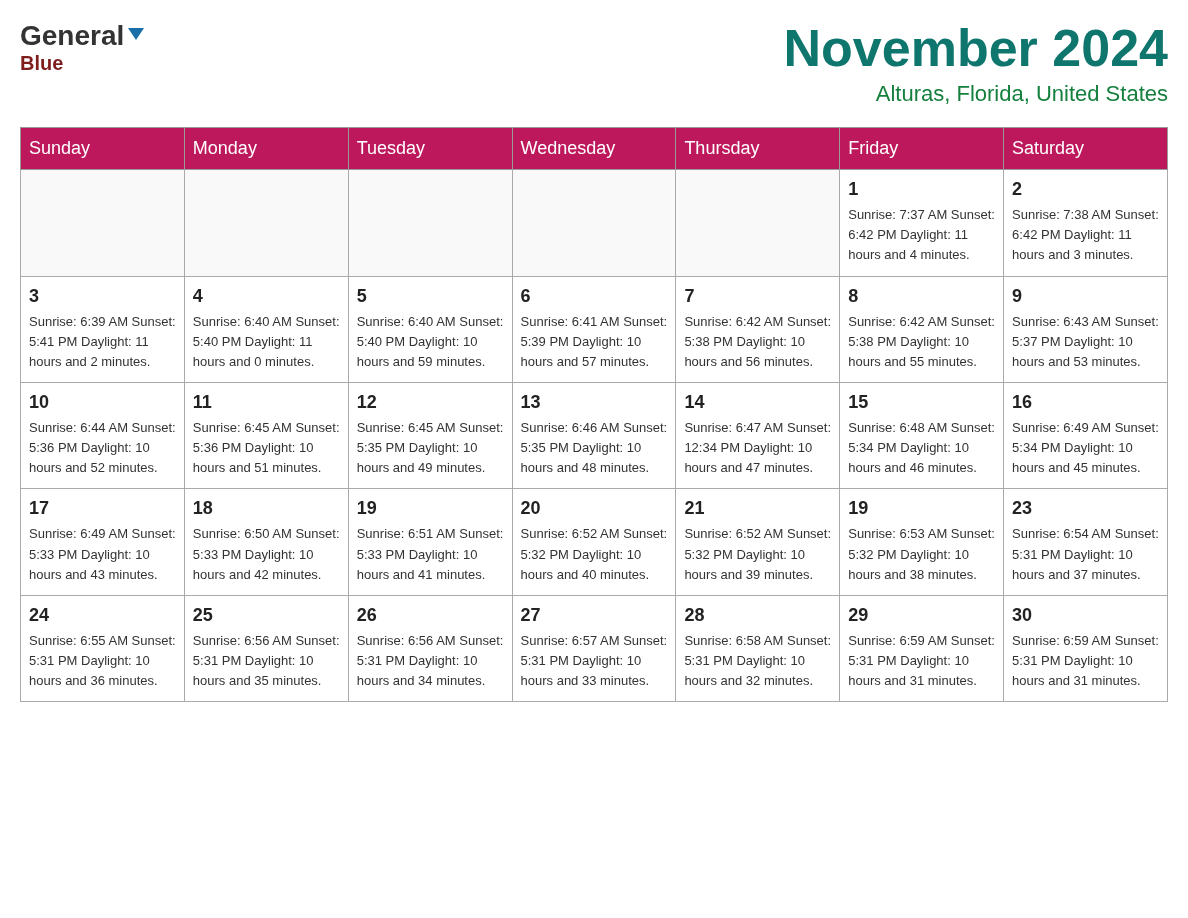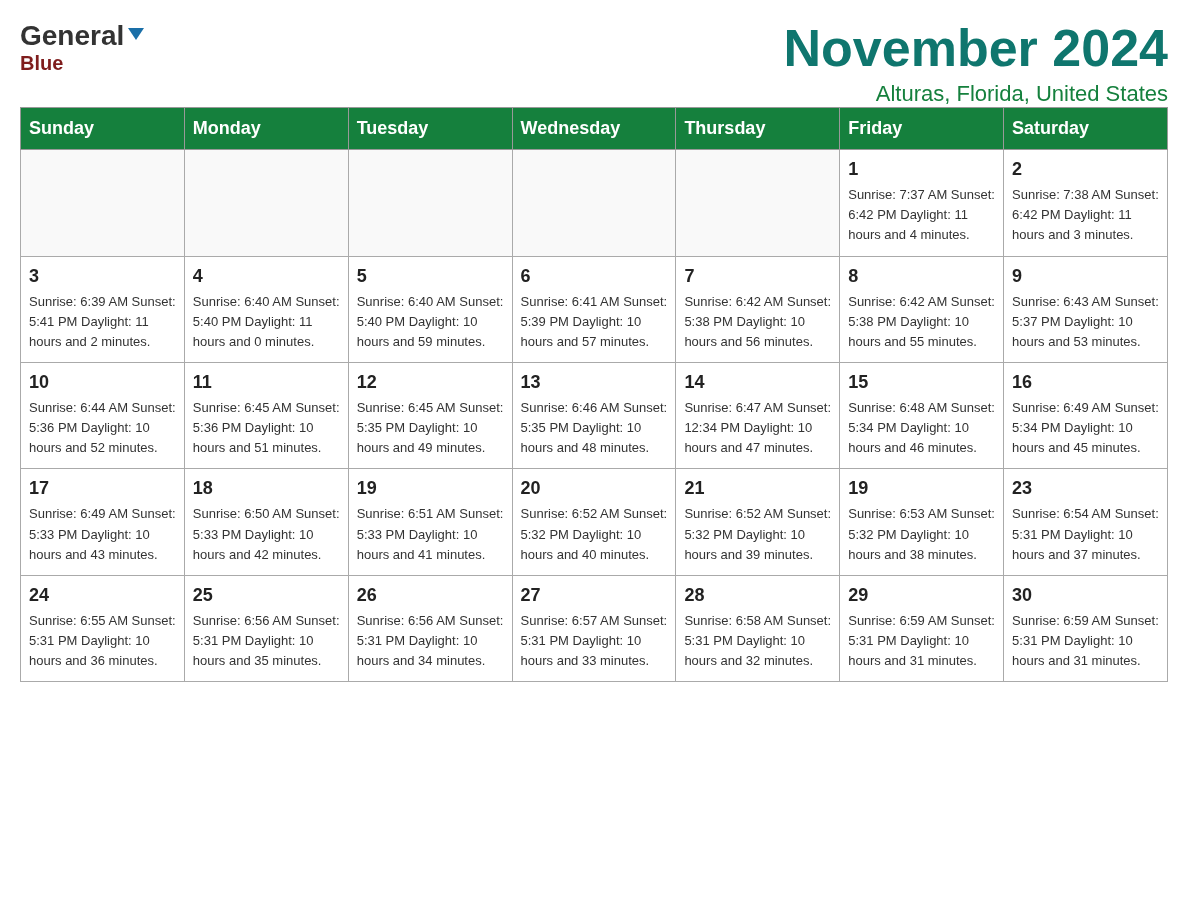--- a/index.html
+++ b/index.html
@@ -7,20 +7,21 @@
       font-family: Arial, sans-serif;
       background: #fff;
       padding: 20px;
       width: 1188px;
       min-height: 918px;
     }
     .header {
       display: flex;
       justify-content: space-between;
       align-items: flex-start;
+      margin-bottom: 20px;
     }
     .logo {
       display: flex;
       flex-direction: column;
       align-items: flex-start;
     }
     .title-section {
       text-align: right;
     }
     .month-title {
@@ -33,24 +34,24 @@
       font-size: 22px;
       color: #15803d;
       margin-top: 4px;
     }
     .calendar {
       width: 100%;
       border-collapse: collapse;
       border: 1px solid #999;
     }
     .calendar th {
-      background-color: #15803d;
+      background-color: #be185d;
       color: #fff;
       font-size: 18px;
-      font-weight: bold;
+      font-weight: normal;
       padding: 10px 8px;
       text-align: left;
       border: 1px solid #999;
     }
     .calendar td {
       width: 14.28%;
       vertical-align: top;
       padding: 6px 8px 10px 8px;
       border: 1px solid #aaa;
       min-height: 100px;

